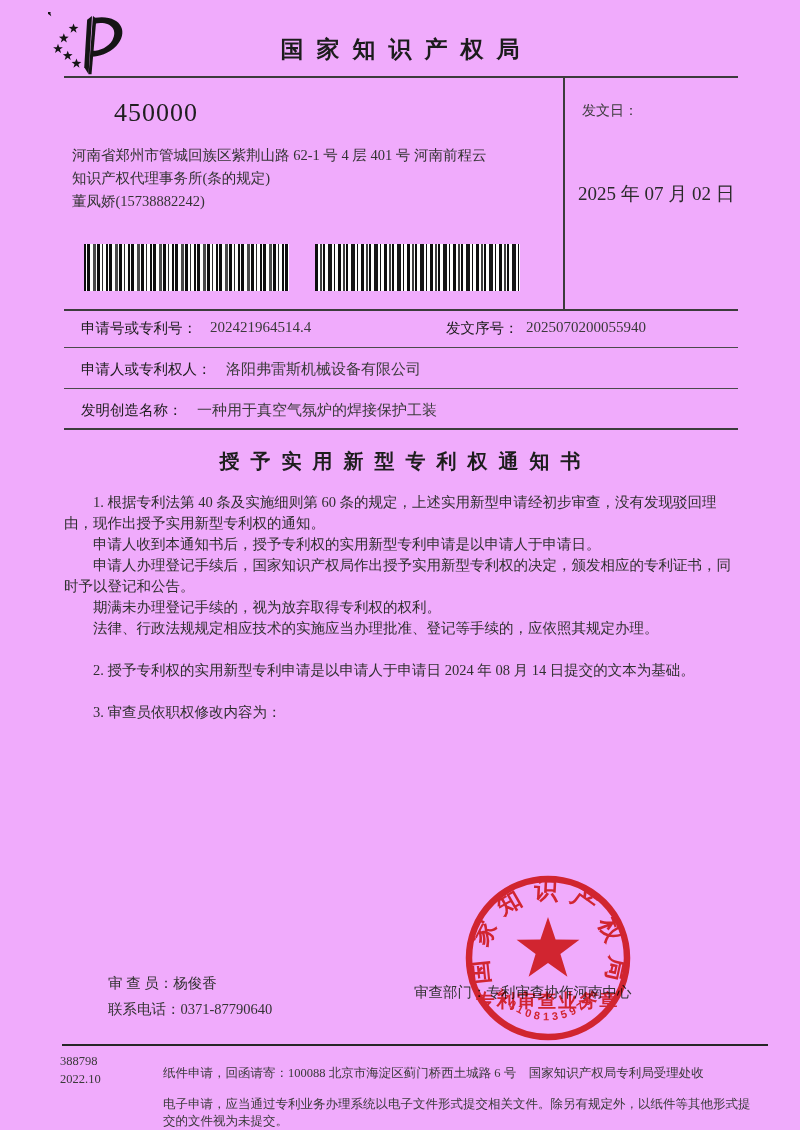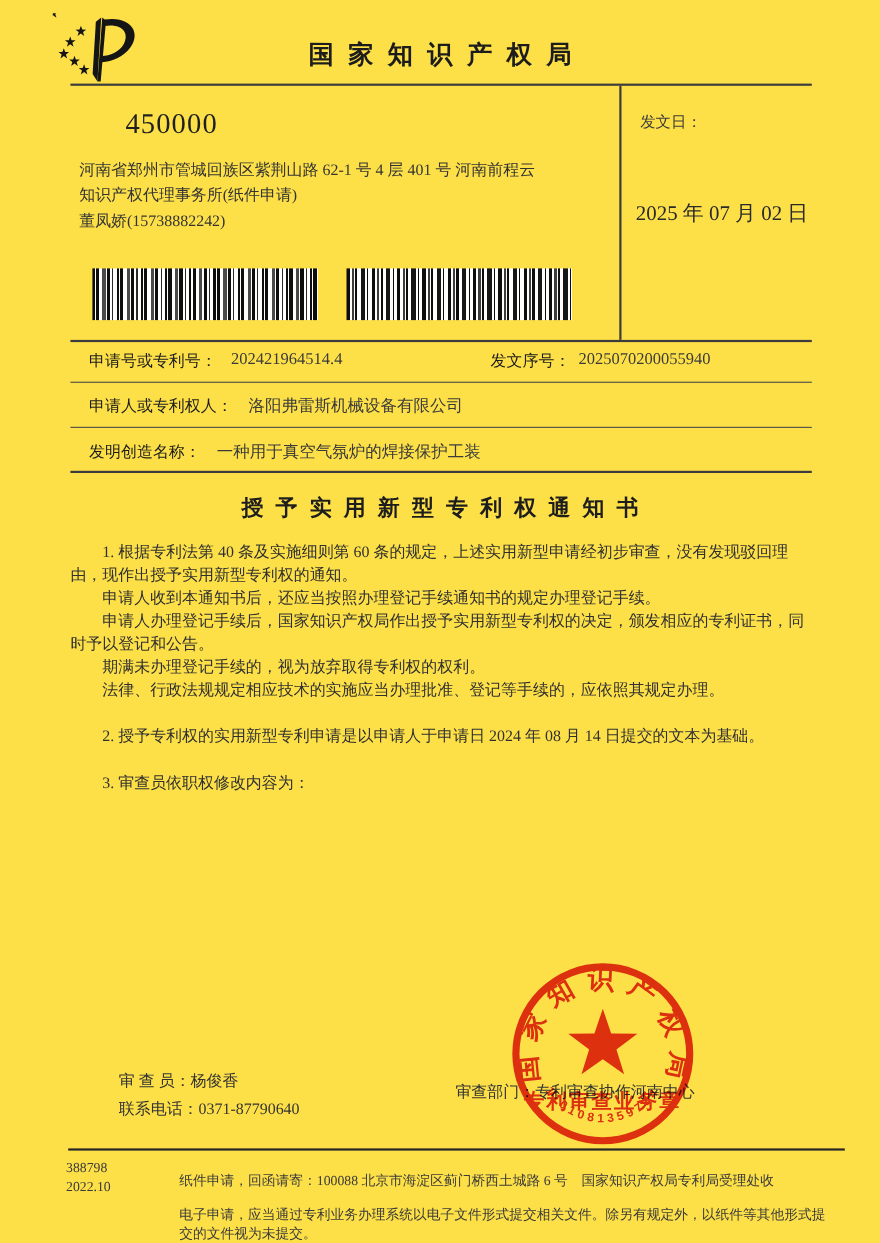--- a/index.html
+++ b/index.html
@@ -1,16 +1,16 @@
 <!DOCTYPE html>
 <html><head>
 <meta charset="utf-8">
 <style>
   html,body{margin:0;padding:0;background:#e8e8e8;}
-  .page{position:relative;width:800px;height:1130px;background:#fde047;margin:0 auto;
+  .page{position:relative;width:800px;height:1130px;background:#f0abfc;margin:0 auto;
         font-family:"Liberation Serif","DejaVu Serif",serif;color:#262626;overflow:hidden;}
   
   .logo{position:absolute;left:48px;top:12px;width:88px;height:68px;}
   .agency{position:absolute;left:0;right:0;top:34px;text-align:center;font-size:23px;font-weight:700;
           letter-spacing:13px;text-indent:13px;color:#1c1c1c;}
   
   .top-table{position:absolute;left:64px;top:76px;width:674px;height:231px;
              border-top:2px solid #3c3c3c;border-bottom:2px solid #3c3c3c;}
   .cell-left{position:absolute;left:0;top:0;width:499px;height:100%;}
   .cell-right{position:absolute;left:499px;top:0;width:175px;height:100%;border-left:2px solid #3c3c3c;box-sizing:border-box;}
@@ -67,21 +67,21 @@
     </g>
   </svg>
 
   <div class="agency">国家知识产权局</div>
 
   <div class="top-table">
     <div class="cell-left">
       <div class="postal">450000</div>
       <div class="addr">
         <div>河南省郑州市管城回族区紫荆山路 62-1 号 4 层 401 号  河南前程云</div>
-        <div>知识产权代理事务所(纸件申请)</div>
+        <div>知识产权代理事务所(条的规定)</div>
         <div>董凤娇(15738882242)</div>
       </div>
       <div class="barcode-row">
         <div class="barcode bc1"></div>
         <div class="barcode bc2"></div>
       </div>
     </div>
     <div class="cell-right">
       <div class="dispatch-label">发文日：</div>
       <div class="dispatch-date">2025 年 07 月 02 日</div>
@@ -99,21 +99,21 @@
     <span class="fvalue" style="left:162px">洛阳弗雷斯机械设备有限公司</span>
   </div>
   <div class="row row3">
     <span class="flabel" style="left:17px">发明创造名称：</span>
     <span class="fvalue" style="left:133px">一种用于真空气氛炉的焊接保护工装</span>
   </div>
 
   <div class="notice-title">授予实用新型专利权通知书</div>
   <div class="body-text">
     <p>1. 根据专利法第 40 条及实施细则第 60 条的规定，上述实用新型申请经初步审查，没有发现驳回理由，现作出授予实用新型专利权的通知。</p>
-    <p>申请人收到本通知书后，还应当按照办理登记手续通知书的规定办理登记手续。</p>
+    <p>申请人收到本通知书后，授予专利权的实用新型专利申请是以申请人于申请日。</p>
     <p>申请人办理登记手续后，国家知识产权局作出授予实用新型专利权的决定，颁发相应的专利证书，同时予以登记和公告。</p>
     <p>期满未办理登记手续的，视为放弃取得专利权的权利。</p>
     <p>法律、行政法规规定相应技术的实施应当办理批准、登记等手续的，应依照其规定办理。</p>
     <p class="gap">2. 授予专利权的实用新型专利申请是以申请人于申请日 2024 年 08 月 14 日提交的文本为基础。</p>
     <p class="gap">3. 审查员依职权修改内容为：</p>
   </div>
 
   <div class="sig">
     <div class="sig-left">
       <div>

